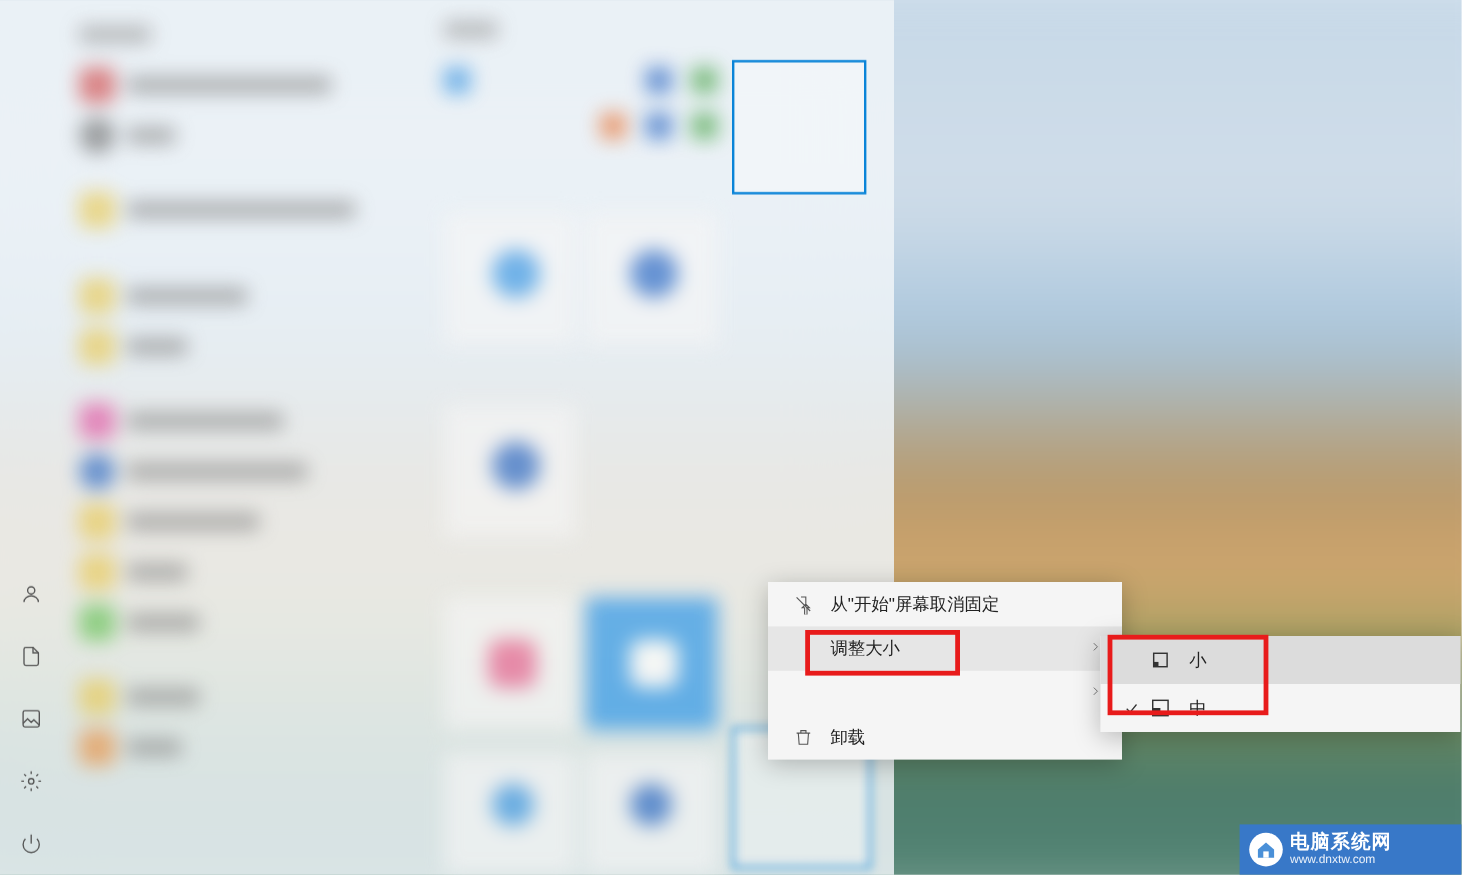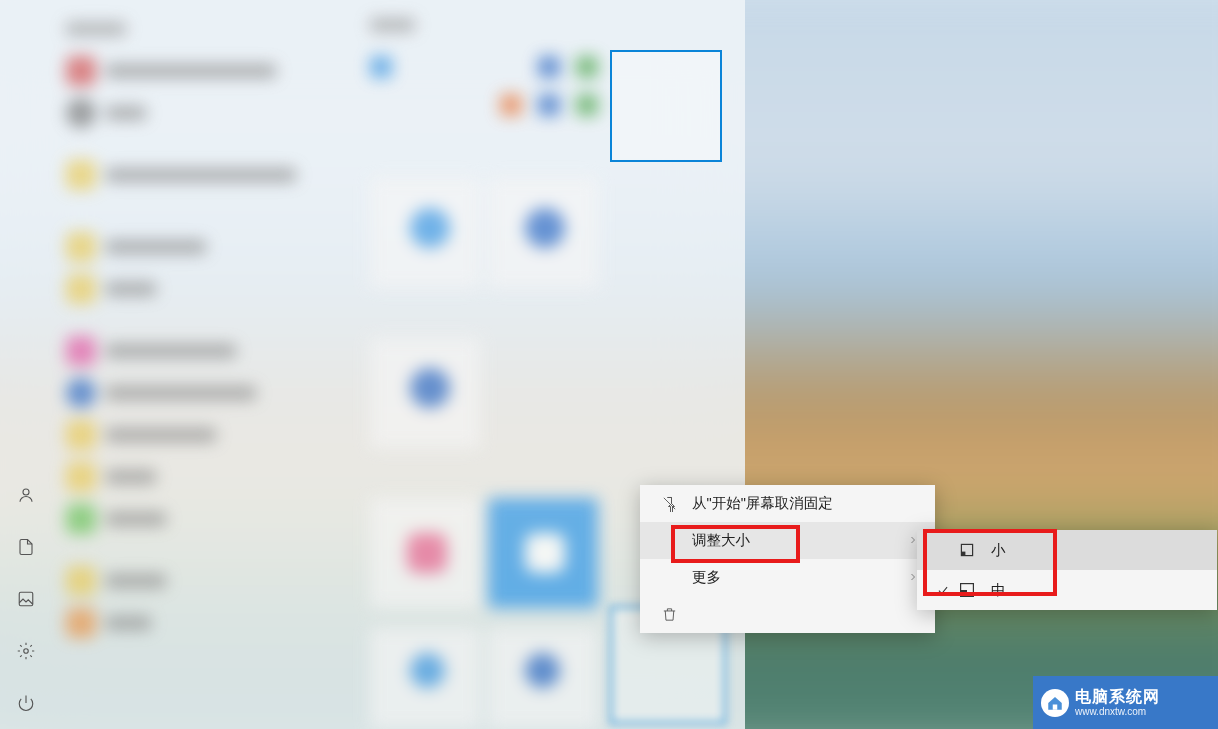--- a/index.html
+++ b/index.html
@@ -187,21 +187,21 @@
       width: 134px;
       height: 67px;
       border: 4px solid #e81b1b;
       pointer-events: none;
     }
     .watermark {
       position: absolute;
       right: 0;
       bottom: 0;
       width: 185px;
-      height: 53px;
+      height: 42px;
       background: #3878c8;
       display: flex;
       align-items: center;
       color: #fff;
       padding-left: 8px;
       font-size: 14px;
     }
     .wm-icon {
       width: 28px;
       height: 28px;
@@ -368,33 +368,33 @@
   </div>
   <div class="ctx-item ctx-indent highlighted">
     <span class="ctx-label">调整大小</span>
     <span class="ctx-arrow">
       <svg viewBox="0 0 24 24">
           <polyline points="9 6 15 12 9 18"></polyline>
         </svg>
     </span>
   </div>
   <div class="ctx-item ctx-indent">
-    <span class="ctx-label">更多</span>
     <span class="ctx-arrow">
       <svg viewBox="0 0 24 24">
           <polyline points="9 6 15 12 9 18"></polyline>
         </svg>
     </span>
   </div>
   <div class="ctx-item">
     <span class="ctx-icon">
       <svg viewBox="0 0 24 24">
           <path d="M4 7h16M9 7V4h6v3M6 7l1 13h10l1-13"></path>
         </svg>
     </span>
+    <span class="ctx-label">卸载</span>
   </div>
 </div>
 
 <div class="submenu">
   <div class="sub-item hover">
     <span class="sub-check"></span>
     <span class="sub-icon">
       <svg viewBox="0 0 20 20">
           <rect x="3" y="3" width="14" height="14" stroke-width="1.5"></rect>
           <rect x="3" y="12" width="5" height="5" fill="#333" stroke="none"></rect>

